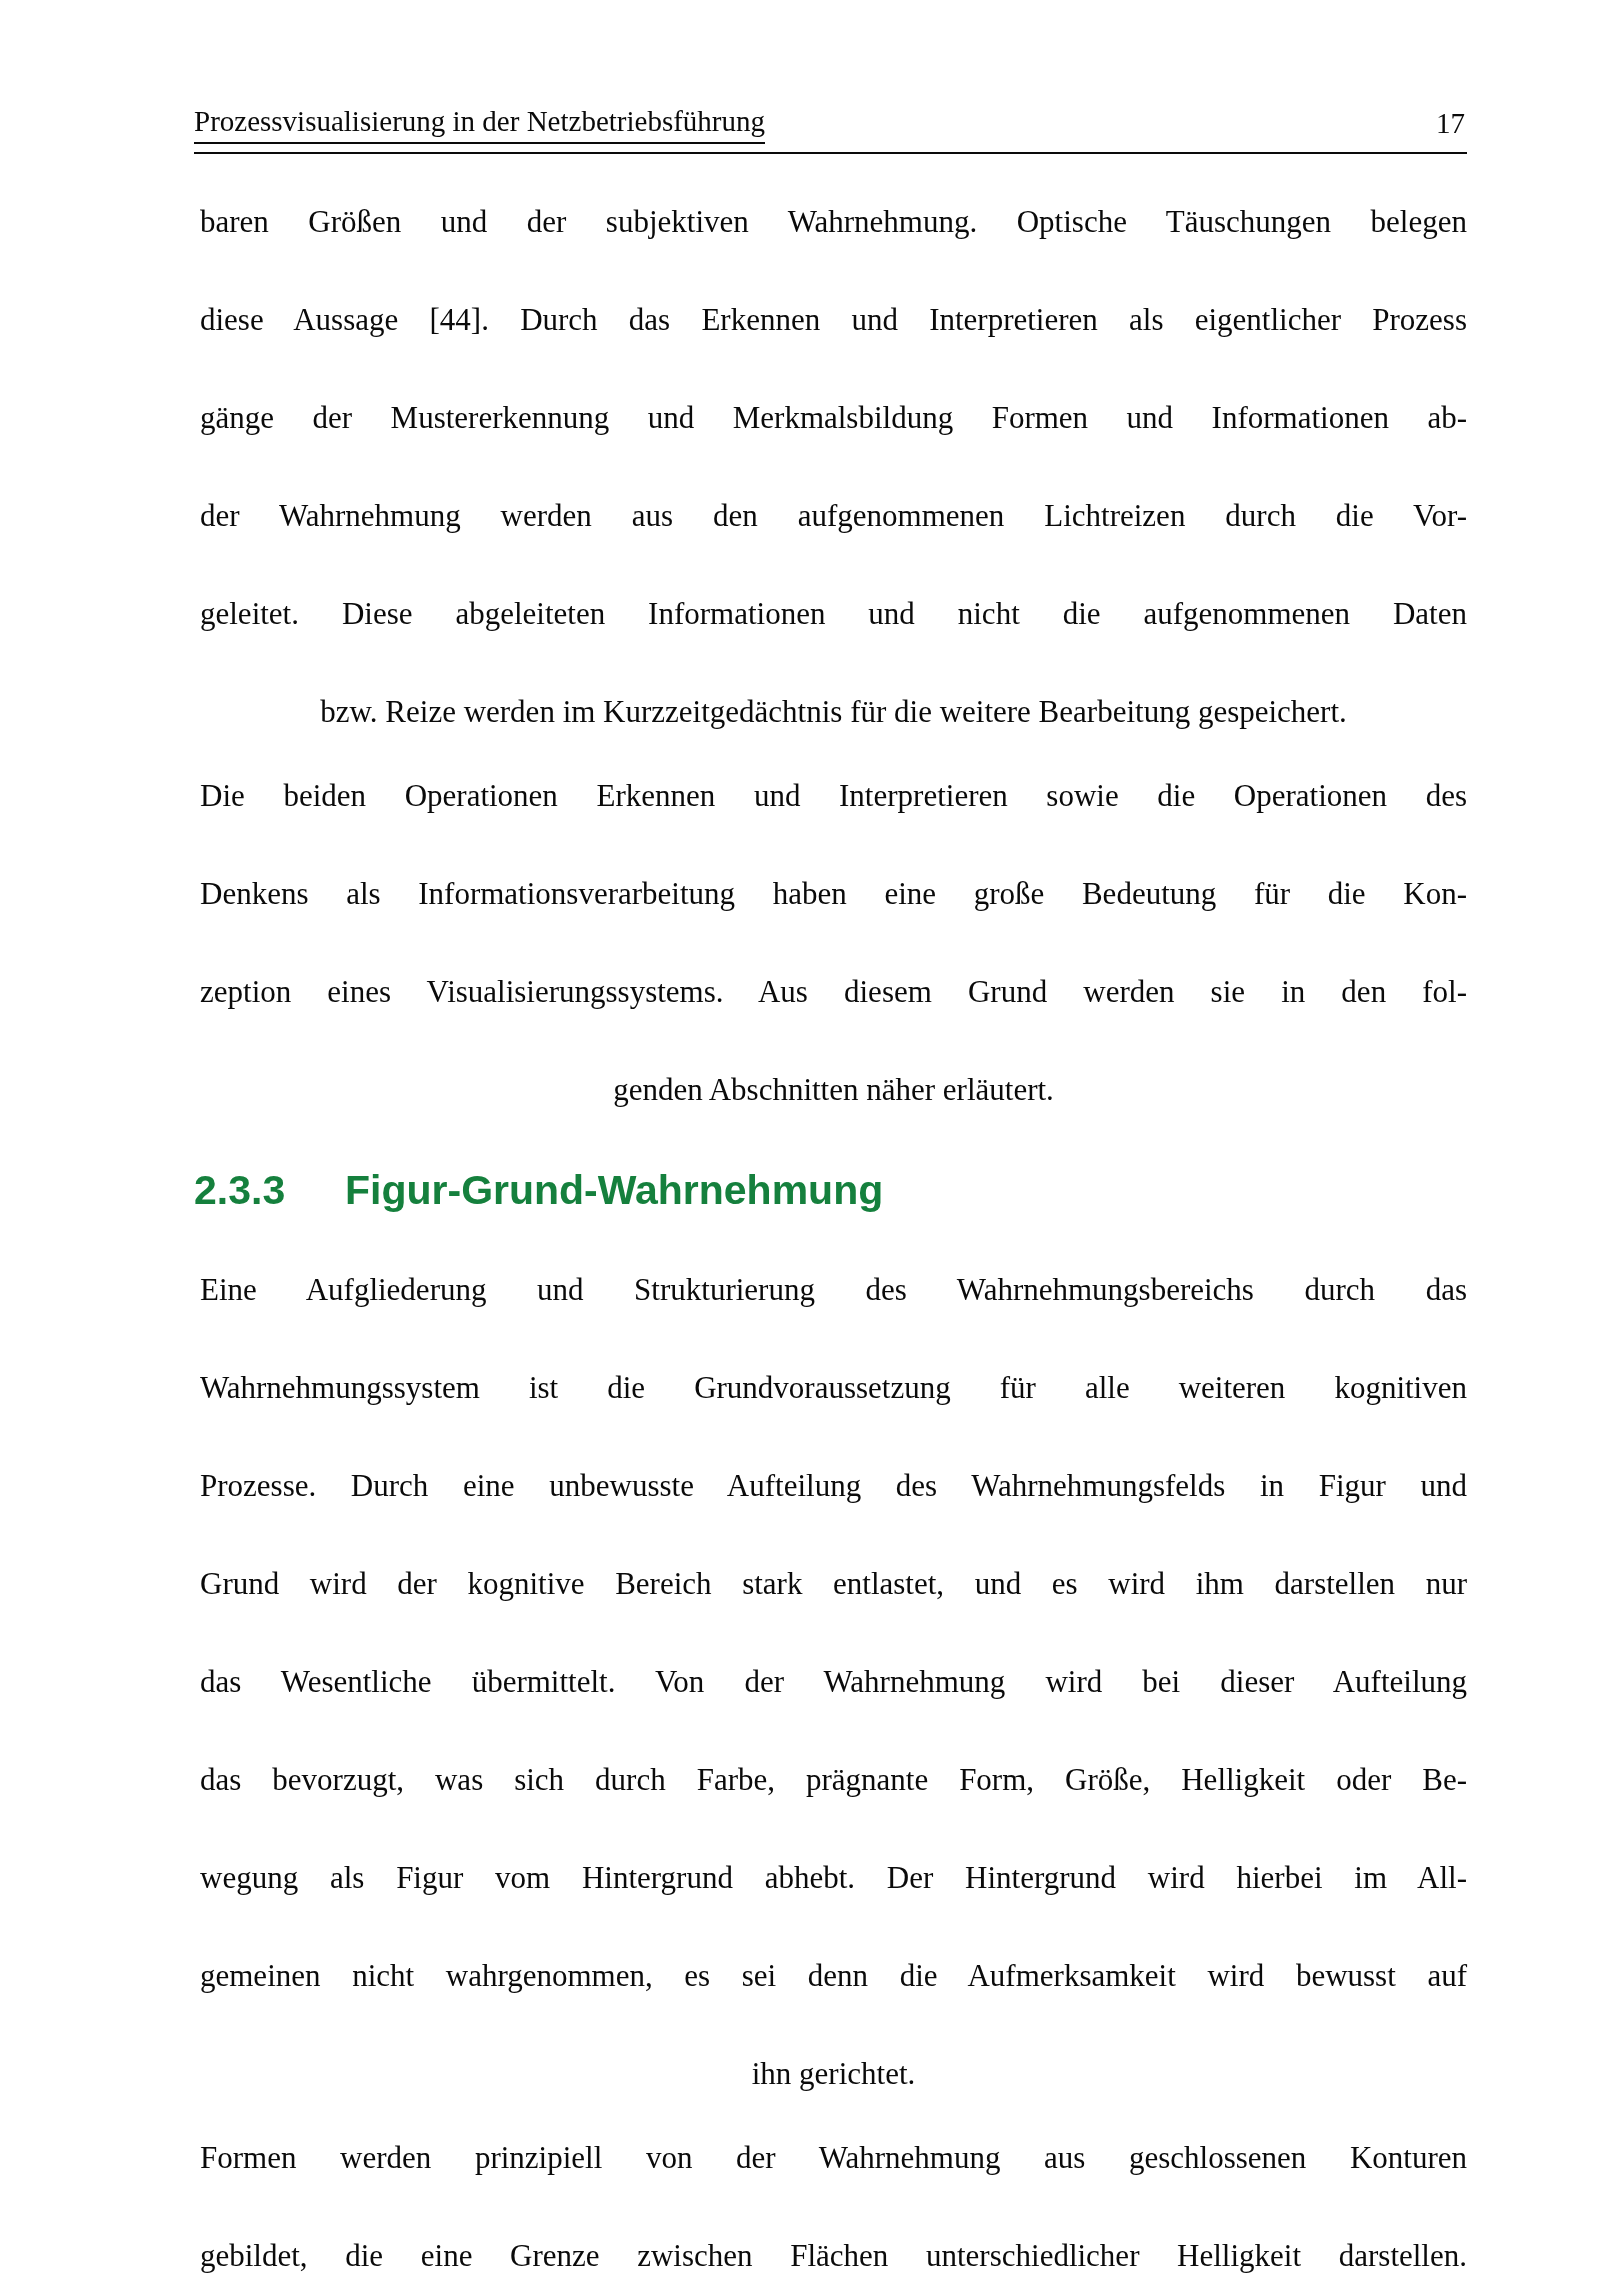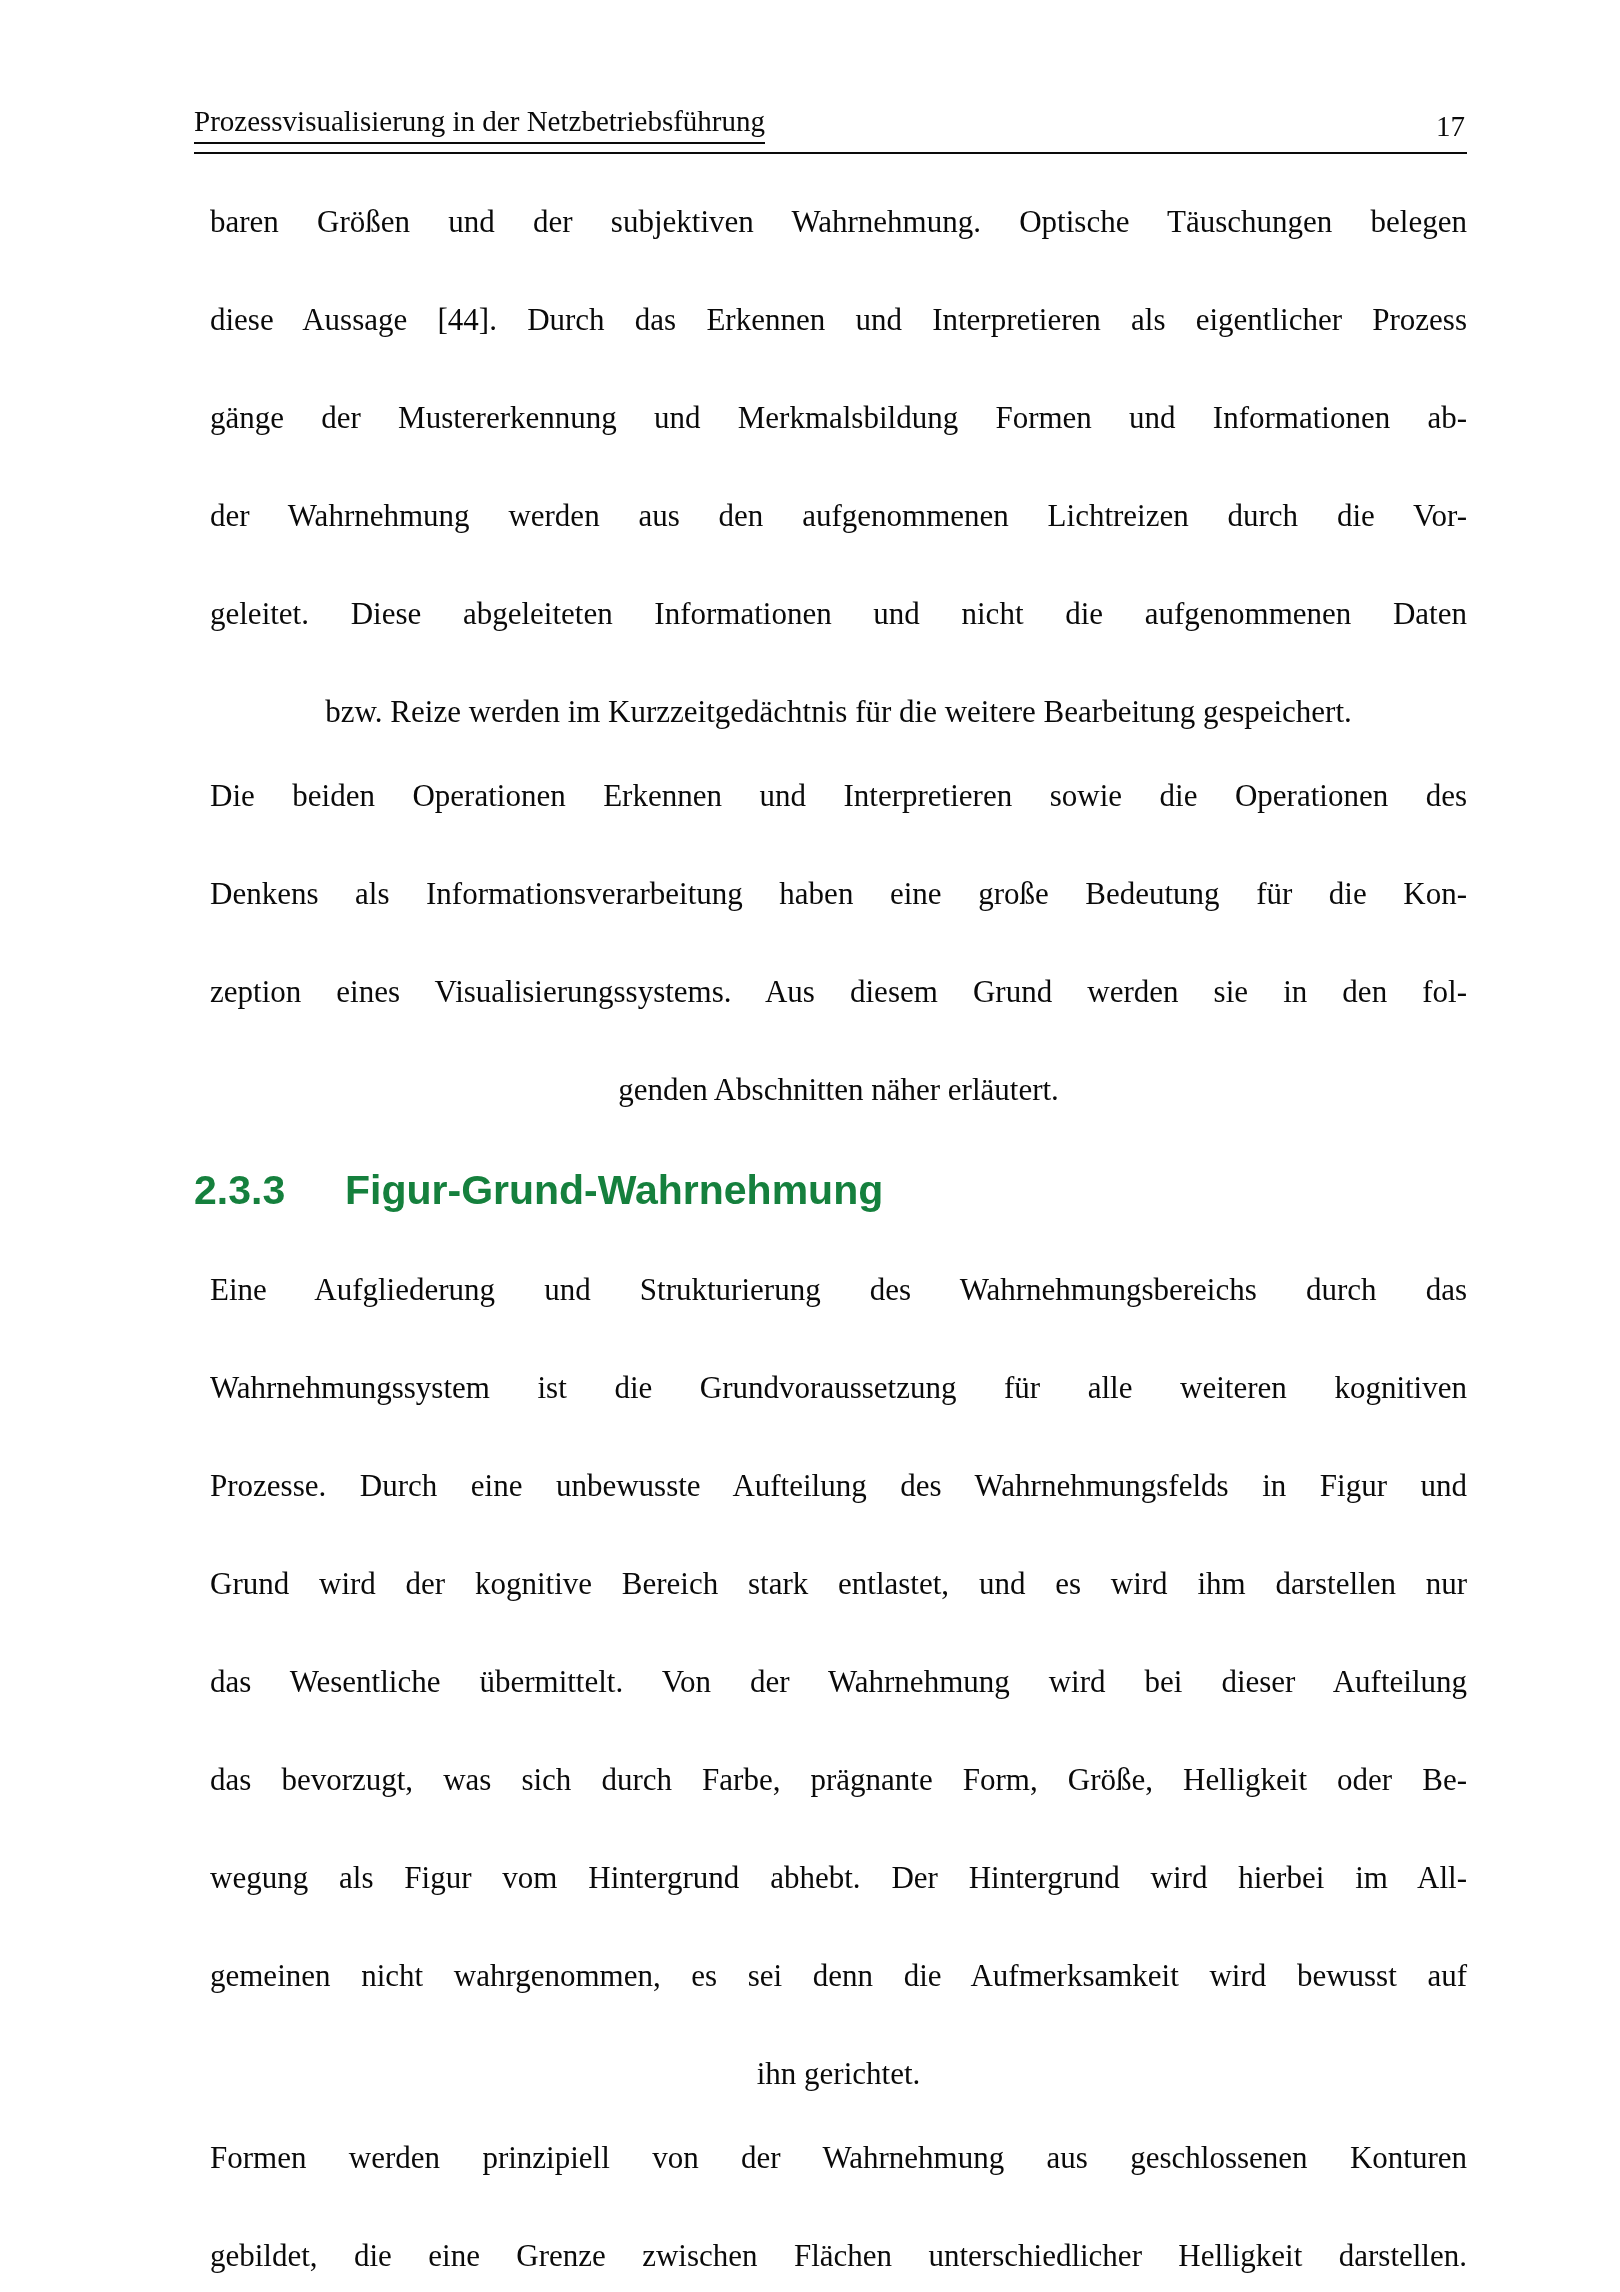--- a/index.html
+++ b/index.html
@@ -16,40 +16,40 @@
     color: #0a0a0a;
     padding-left: 194px;
     padding-right: 153px;
     overflow: hidden;
     font-family: "Liberation Serif", "DejaVu Serif", serif;
   }
   .page-header {
     margin-top: 104px;
     display: flex;
     justify-content: space-between;
-    align-items: flex-end;
+    align-items: center;
     font-size: 29px;
     line-height: 35px;
     padding-bottom: 7.8px;
     border-bottom: 2px solid #0a0a0a;
   }
   .running-title {
     border-bottom: 2px solid #0a0a0a;
     padding-bottom: 2.9px;
   }
   .page-number {
     padding-right: 2px;
   }
   .page-body {
     padding-top: 43px;
     font-size: 31px;
     line-height: 49px;
   }
   .para {
-    margin: 0 0 35px 16px;
+    margin: 0 0 35px 6px;
   }
   .ln {
     display: block;
     text-align: justify;
   }
   
   .ln::after {
     content: "";
     display: inline-block;
     width: 100%;

